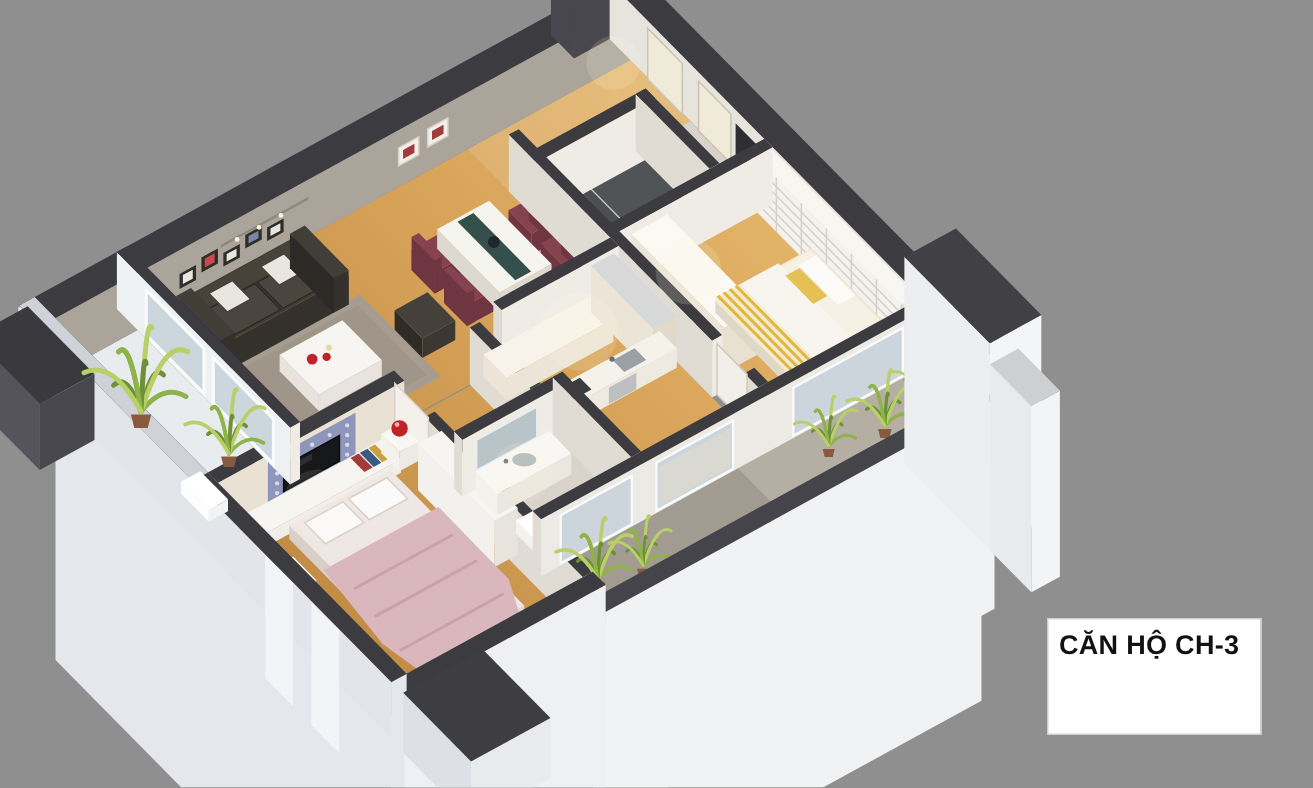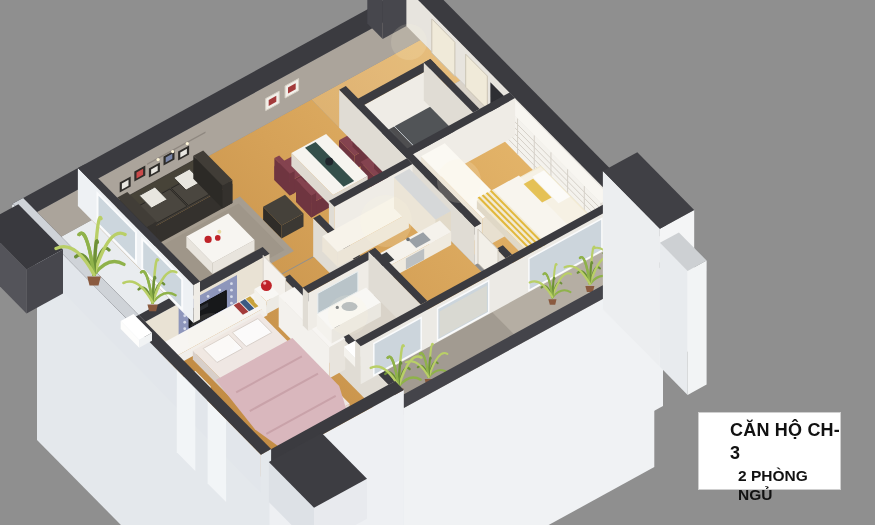--- a/index.html
+++ b/index.html
@@ -1,21 +1,21 @@
 <!DOCTYPE html>
 <html><head>
 <meta charset="utf-8">
 <style>
   html,body{margin:0;padding:0;background:#8f8f8f;}
   .stage{position:relative;width:875px;height:525px;overflow:hidden;background:#8f8f8f;
          font-family:"Liberation Sans","DejaVu Sans",sans-serif;}
   #scene{position:absolute;left:0;top:0;}
   .info-box{position:absolute;left:698px;top:412px;width:143px;height:78px;
             background:#ffffff;border:1px solid #cfcfcf;box-sizing:border-box;
-            color:#111;font-weight:bold;line-height:1.25;padding-left:24px;}
+            color:#111;font-weight:bold;line-height:1.25;}
   .info-box .l1{font-size:18px;margin:6px 0 0 7px;letter-spacing:0.2px;}
   .info-box .l2{font-size:15.5px;margin:2px 0 0 15px;}
   .info-box .l3{font-size:15px;margin:2px 0 0 10px;}
 </style>
 </head>
 <body>
 
 <div class="stage">
   <svg id="scene" width="875" height="525" viewBox="0 0 875 525">
       <defs>
@@ -444,15 +444,14 @@
         <path d="M152.61,302.44 Q153.90802012806031,271.4086927063376 155.2,278.3" stroke="#6d9038" stroke-width="2.5" fill="none" stroke-linecap="round"></path>
         <path d="M152.61,302.44 Q146.86,265.4336280699016 141.1,272.3" stroke="#8fb24a" stroke-width="2.5" fill="none" stroke-linecap="round"></path>
         <path d="M152.61,302.44 Q138.0212720622988,276.12731573219867 123.4,283.0" stroke="#b9cf67" stroke-width="2.5" fill="none" stroke-linecap="round"></path>
         <polygon points="120.7,329.1 139.2,347.8 139.2,339.8 120.7,321.1" fill="#fdfdfc"></polygon>
         <polygon points="139.2,347.8 152.0,340.8 152.0,332.8 139.2,339.8" fill="#f1f3f4"></polygon>
         <polygon points="120.7,321.1 133.5,314.1 152.0,332.8 139.2,339.8" fill="#ffffff"></polygon>
       </g>
     </svg>
   <div class="info-box">
     <div class="l1">CĂN HỘ CH-3</div>
-    <div class="l2">2 PHÒNG NGỦ</div>
   </div>
 </div>
 
 </body></html>

